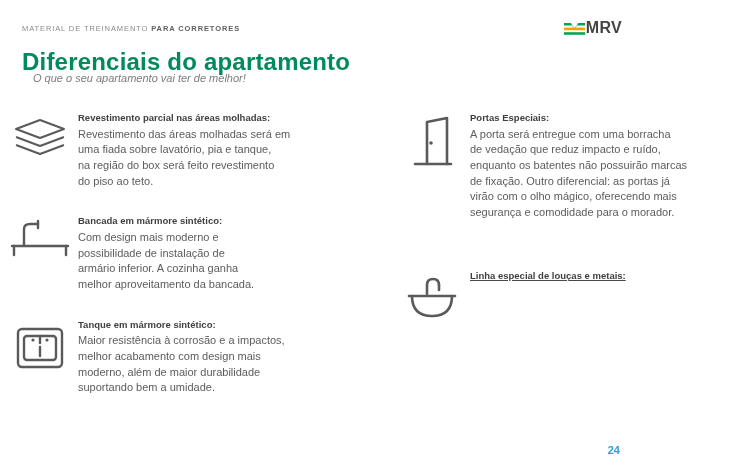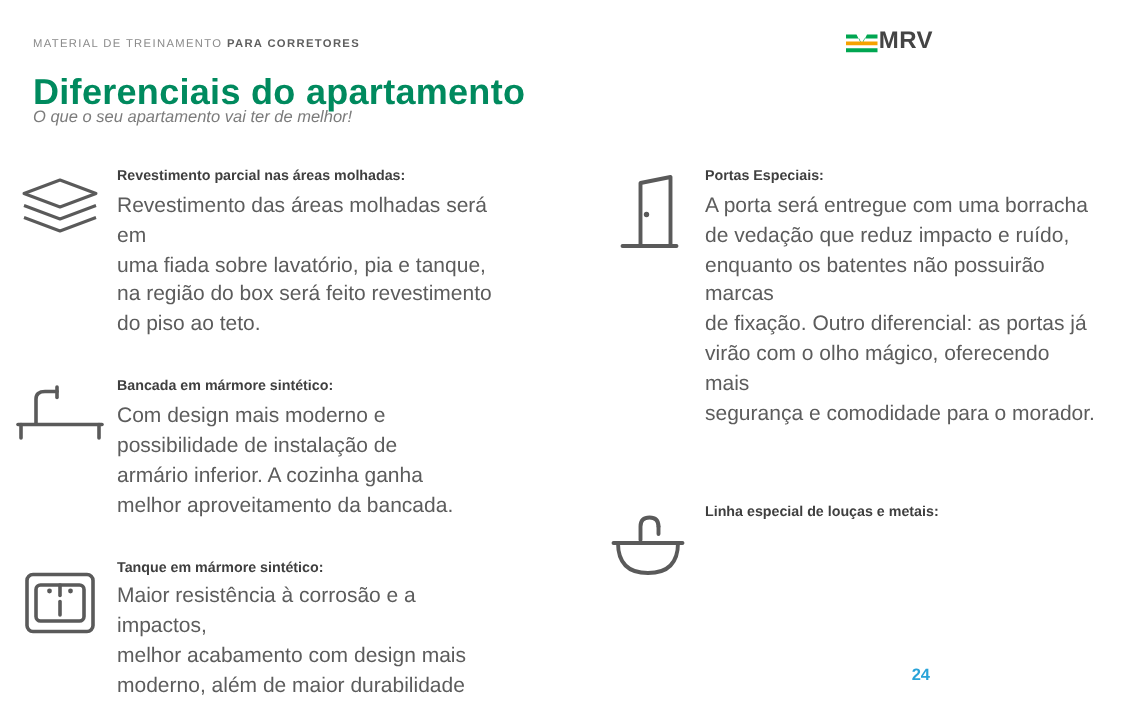--- a/index.html
+++ b/index.html
@@ -64,21 +64,21 @@
     top: 48px;
     left: 22px;
     font-size: 24px;
     font-weight: bold;
     color: #008a5e;
     letter-spacing: 0.2px;
   }
   .subtitle {
     position: absolute;
     top: 72px;
-    left: 22px;
+    left: 33px;
     font-size: 11px;
     color: #7c7c7c;
     font-style: italic;
   }
   
   .col {
     position: absolute;
     top: 112px;
     width: 330px;
   }
@@ -104,30 +104,30 @@
     padding-left: 6px;
   }
   .item-title {
     font-size: 9.5px;
     font-weight: bold;
     color: #3f3f3f;
     line-height: 1.35;
     margin: 0 0 2px 0;
   }
   .item-body {
-    font-size: 14px;
+    font-size: 11px;
     color: #5c5c5c;
     line-height: 1.42;
     margin: 0;
     white-space: pre-line;
   }
   
   .item-tanque { margin-top: 22px; }
   .item-bancada { margin-top: 22px; }
-  .item-loucas { margin-top: 50px; }
+  .item-loucas { margin-top: 50px; text-decoration: underline; }
 
   
   .page-num {
     position: absolute;
     right: 24px;
     bottom: 14px;
     font-size: 11px;
     color: #29a3d8;
     font-weight: bold;
   }

